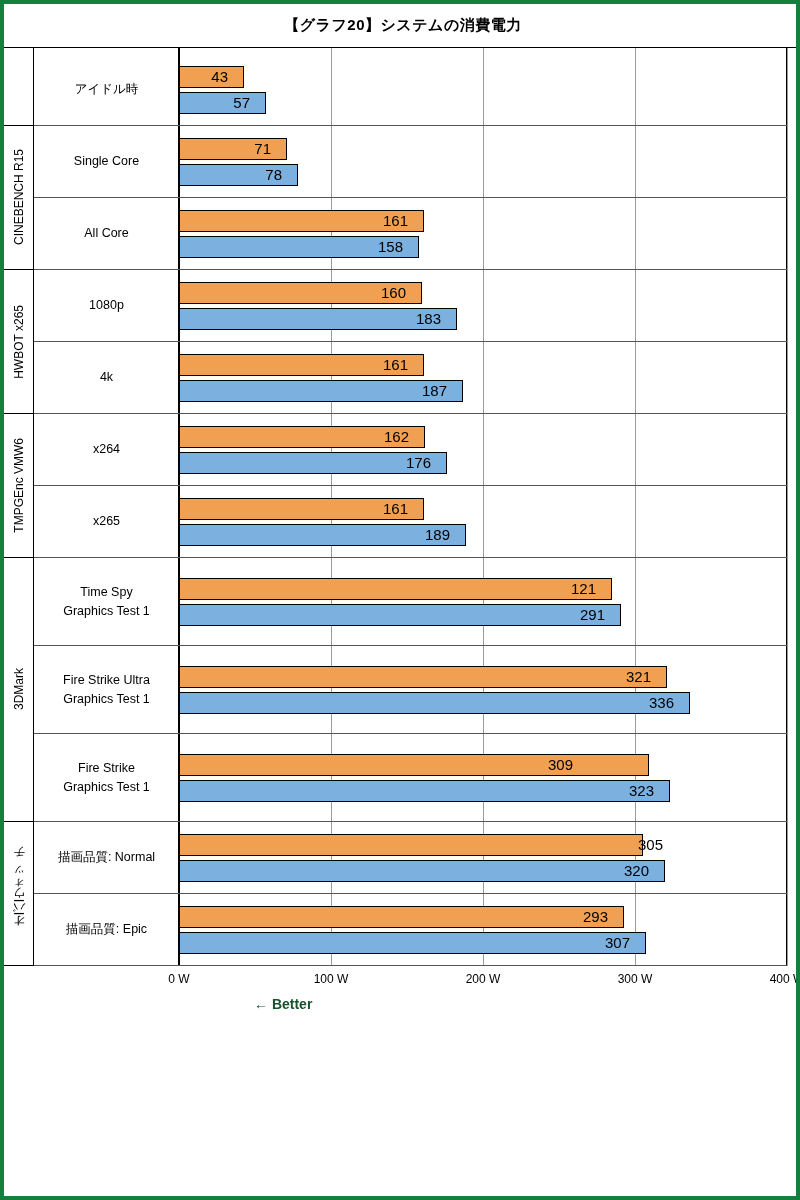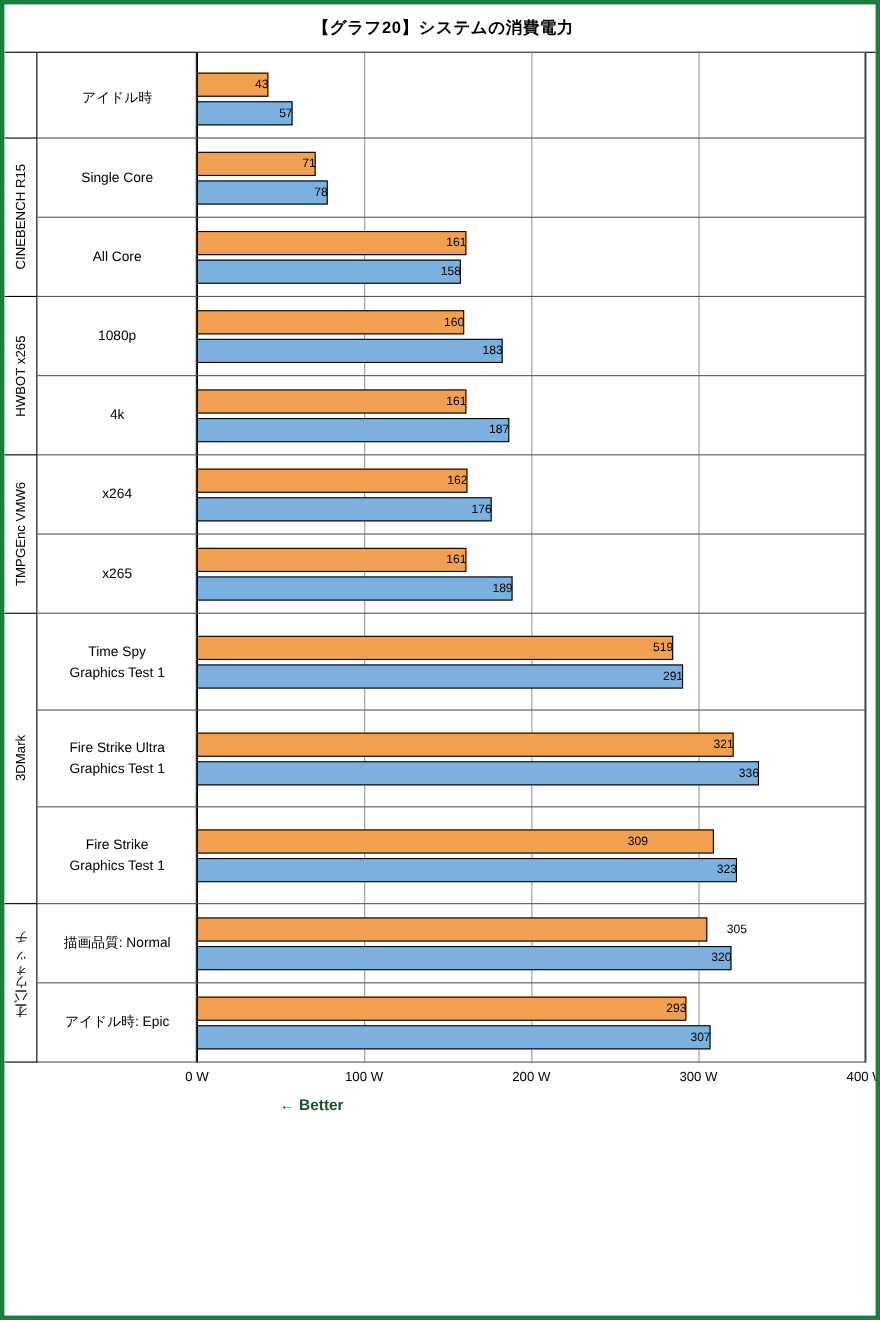--- a/index.html
+++ b/index.html
@@ -107,22 +107,22 @@
   .bar {
     position: absolute;
     height: 22px;
     border: 1px solid #000;
   }
   .bar.r { background: #f0a050; }
   .bar.i { background: #7cb0de; }
   .bar-value {
     position: absolute;
     height: 22px; line-height: 22px;
-    font-size: 11px; color: #000;
-    padding-right: 0;
+    font-size: 15px; color: #000;
+    padding-right: 16px;
     text-align: right;
   }
   
   .xaxis-labels { position: absolute; left: 175px; width: 608px; }
   .xtick {
     position: absolute;
     font-size: 12px; color: #000;
     transform: translateX(-50%);
     white-space: nowrap;
   }
@@ -193,21 +193,21 @@
           <div>Graphics Test 1</div>
         </div>
         <div class="cat-cell" style="top: 686px; height: 88px;">
           <div>Fire Strike</div>
           <div>Graphics Test 1</div>
         </div>
         <div class="cat-cell" style="top: 774px; height: 72px;">
           <div>描画品質: Normal</div>
         </div>
         <div class="cat-cell" style="top: 846px; height: 72px;">
-          <div>アイドル時: Epic</div>
+          <div>描画品質: Epic</div>
         </div>
       </div>
     <div class="barsarea" id="barsarea" style="height: 918px;">
         <div class="axisline" style="left: 0px; height: 918px;"></div>
         <div class="gridline" style="left: 152px; height: 918px;"></div>
         <div class="gridline" style="left: 304px; height: 918px;"></div>
         <div class="gridline" style="left: 456px; height: 918px;"></div>
         <div class="gridline" style="left: 608px; height: 918px;"></div>
         <div class="axisline" style="left: 607px; height: 918px;"></div>
         <div class="rowband" style="top: 0px; height: 6px; border-bottom: none;"></div>
@@ -241,21 +241,21 @@
         <div class="bar-value" style="left: 0px; top: 378px; width: 246px;">162</div>
         <div class="bar i" style="left: 0px; top: 404px; width: 268px; background: rgb(124, 176, 222);"></div>
         <div class="bar-value" style="left: 0px; top: 404px; width: 268px;">176</div>
         <div class="rowband" style="top: 438px; height: 72px;"></div>
         <div class="bar r" style="left: 0px; top: 450px; width: 245px; background: rgb(240, 160, 80);"></div>
         <div class="bar-value" style="left: 0px; top: 450px; width: 245px;">161</div>
         <div class="bar i" style="left: 0px; top: 476px; width: 287px; background: rgb(124, 176, 222);"></div>
         <div class="bar-value" style="left: 0px; top: 476px; width: 287px;">189</div>
         <div class="rowband" style="top: 510px; height: 88px;"></div>
         <div class="bar r" style="left: 0px; top: 530px; width: 433px; background: rgb(240, 160, 80);"></div>
-        <div class="bar-value" style="left: 0px; top: 530px; width: 433px;">519</div>
+        <div class="bar-value" style="left: 0px; top: 530px; width: 433px;">121</div>
         <div class="bar i" style="left: 0px; top: 556px; width: 442px; background: rgb(124, 176, 222);"></div>
         <div class="bar-value" style="left: 0px; top: 556px; width: 442px;">291</div>
         <div class="rowband" style="top: 598px; height: 88px;"></div>
         <div class="bar r" style="left: 0px; top: 618px; width: 488px; background: rgb(240, 160, 80);"></div>
         <div class="bar-value" style="left: 0px; top: 618px; width: 488px;">321</div>
         <div class="bar i" style="left: 0px; top: 644px; width: 511px; background: rgb(124, 176, 222);"></div>
         <div class="bar-value" style="left: 0px; top: 644px; width: 511px;">336</div>
         <div class="rowband" style="top: 686px; height: 88px;"></div>
         <div class="bar r" style="left: 0px; top: 706px; width: 470px; background: rgb(240, 160, 80);"></div>
         <div class="bar-value" style="left: 0px; top: 706px; width: 410px;">309</div>

